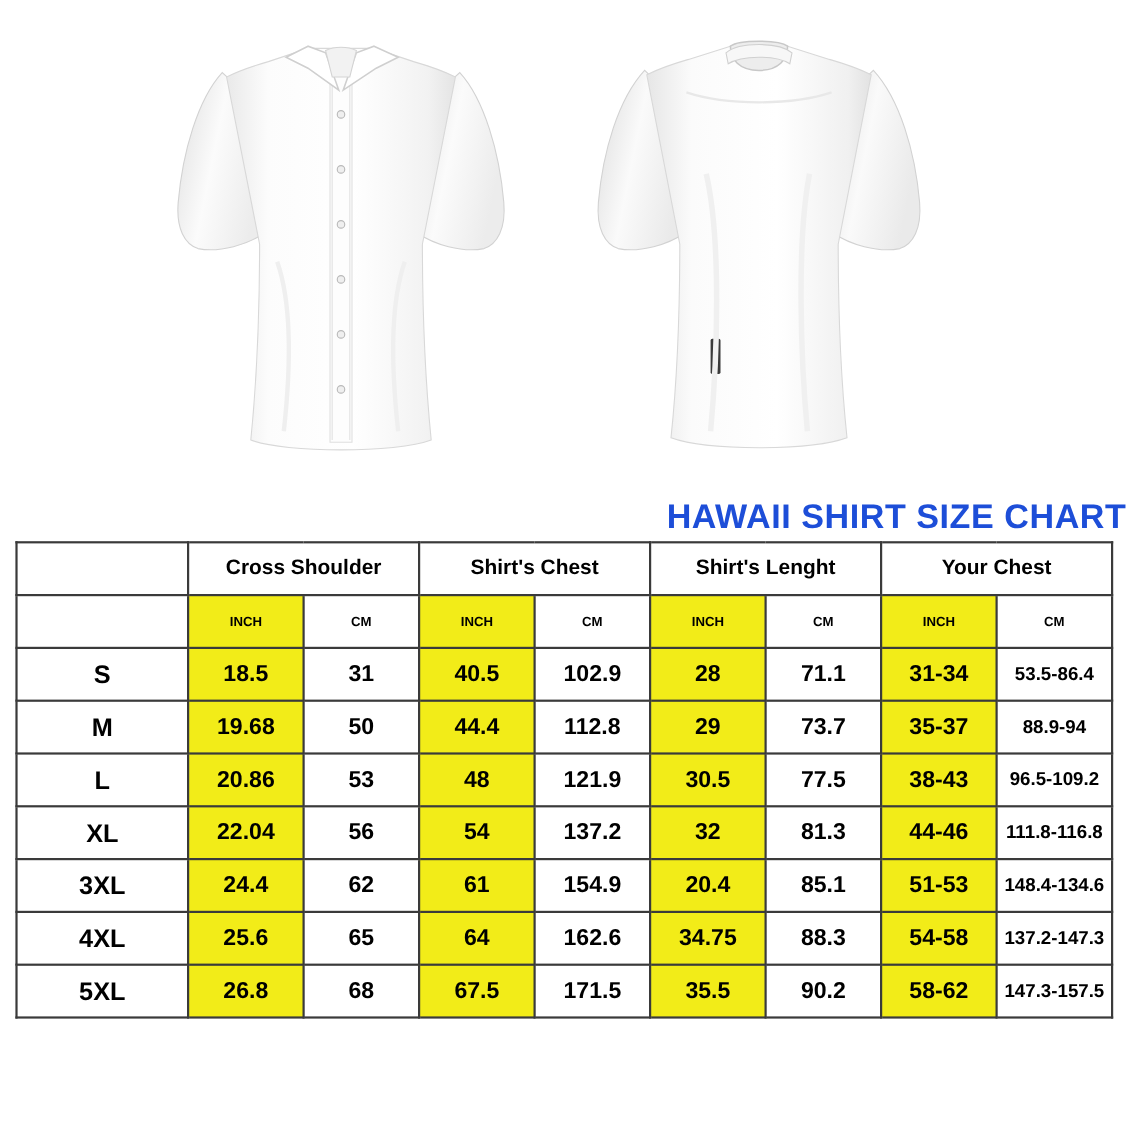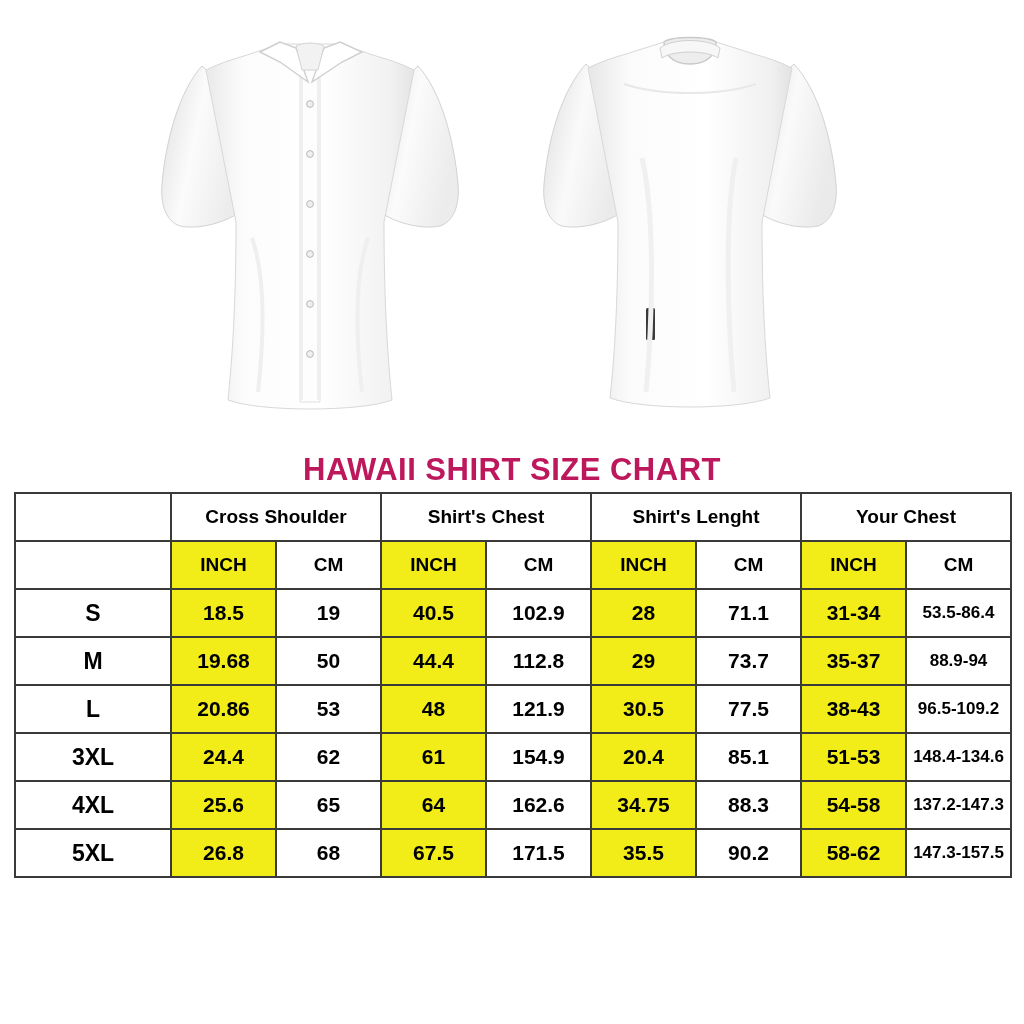--- a/index.html
+++ b/index.html
@@ -27,25 +27,25 @@
     top: 8px;
   }
   .shirt-front { left: 140px; }
   .shirt-back  { left: 520px; }
 
   
   .chart-title {
     position: absolute;
     top: 452px; left: 0;
     width: 1024px;
-    text-align: center;
+    text-align: right;
     font-size: 31px;
     font-weight: bold;
     letter-spacing: 0.5px;
-    color: #be185d;
+    color: #1d4ed8;
   }
 
   
   .table-area {
     position: absolute;
     top: 492px;
     left: 14px;
     width: 996px;
   }
   table.sizechart {
@@ -61,21 +61,21 @@
     font-weight: bold;
     color: #000;
     padding: 0;
     height: 48px;
   }
   .col-size  { width: 156px; }
   .col-unit  { width: 105px; }
   .col-unit-wide { width: 105px; }
 
   .grp-head { font-size: 19px; height: 44px; }
-  .unit-head { font-size: 19px; height: 40px; }
+  .unit-head { font-size: 12px; height: 40px; }
   .hl { background: #f2ec18; }
   .size-label { font-size: 23px; }
   .cell { font-size: 21px; }
   .cell-sm { font-size: 17px; }
 </style>
 </head>
 <body>
 
 <div id="page">
 
@@ -203,21 +203,21 @@
           <th class="unit-head hl">INCH</th>
           <th class="unit-head">CM</th>
         </tr>
       </thead>
 
       <tbody>
 
         <tr>
           <td class="size-label">S</td>
           <td class="cell hl">18.5</td>
-          <td class="cell">19</td>
+          <td class="cell">31</td>
           <td class="cell hl">40.5</td>
           <td class="cell">102.9</td>
           <td class="cell hl">28</td>
           <td class="cell">71.1</td>
           <td class="cell hl">31-34</td>
           <td class="cell-sm">53.5-86.4</td>
         </tr>
 
         <tr>
           <td class="size-label">M</td>
@@ -236,20 +236,31 @@
           <td class="cell hl">20.86</td>
           <td class="cell">53</td>
           <td class="cell hl">48</td>
           <td class="cell">121.9</td>
           <td class="cell hl">30.5</td>
           <td class="cell">77.5</td>
           <td class="cell hl">38-43</td>
           <td class="cell-sm">96.5-109.2</td>
         </tr>
 
+        <tr>
+          <td class="size-label">XL</td>
+          <td class="cell hl">22.04</td>
+          <td class="cell">56</td>
+          <td class="cell hl">54</td>
+          <td class="cell">137.2</td>
+          <td class="cell hl">32</td>
+          <td class="cell">81.3</td>
+          <td class="cell hl">44-46</td>
+          <td class="cell-sm">111.8-116.8</td>
+        </tr>
 
 
         <tr>
           <td class="size-label">3XL</td>
           <td class="cell hl">24.4</td>
           <td class="cell">62</td>
           <td class="cell hl">61</td>
           <td class="cell">154.9</td>
           <td class="cell hl">20.4</td>
           <td class="cell">85.1</td>

